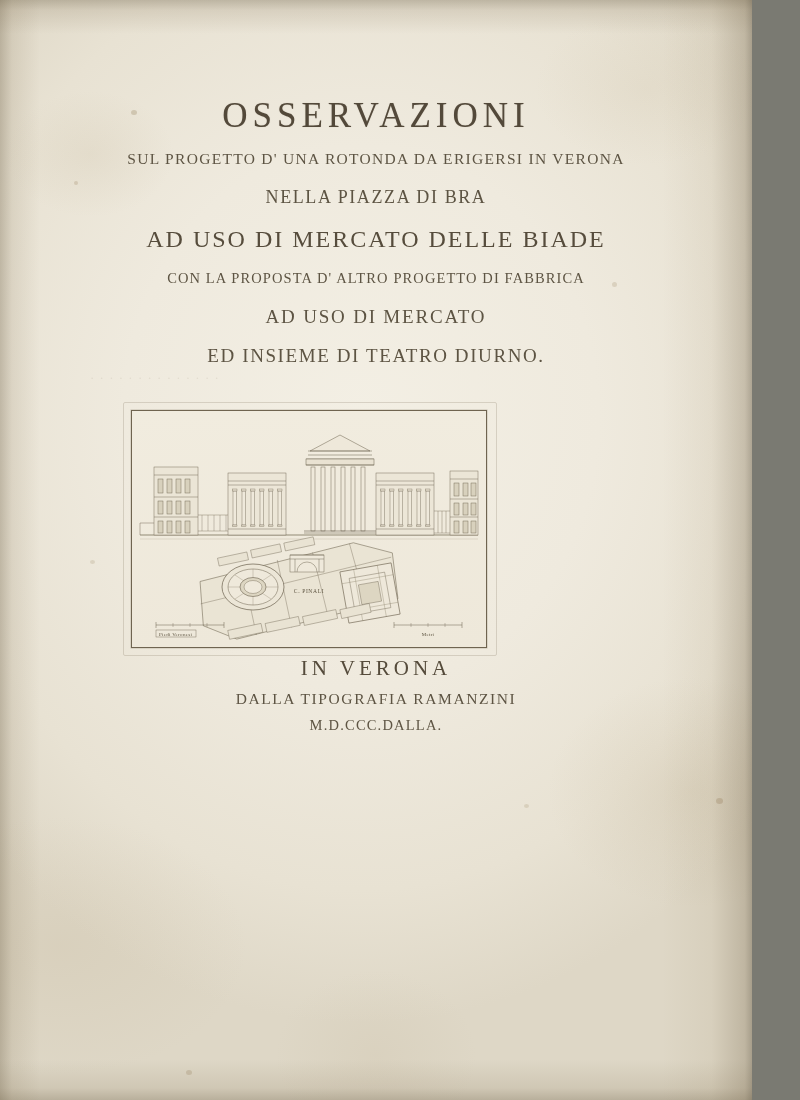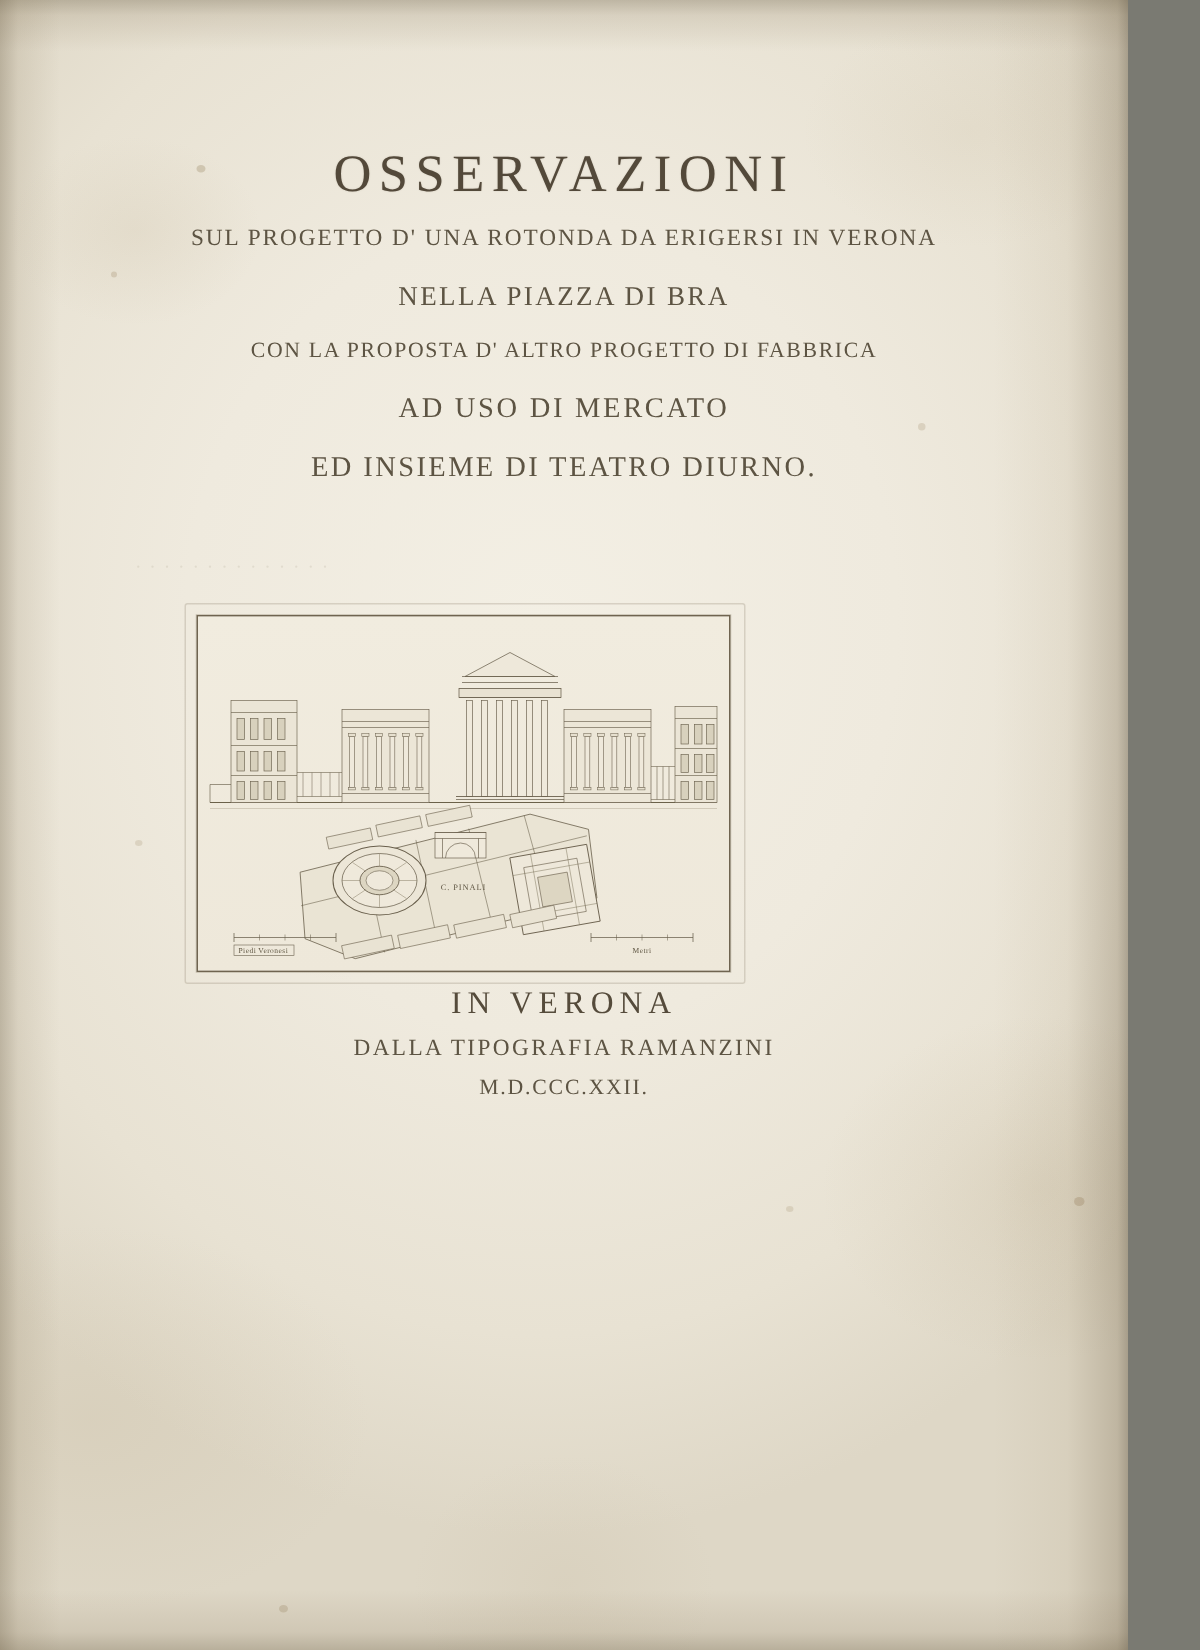--- a/index.html
+++ b/index.html
@@ -209,20 +209,21 @@
   <div class="spot" style="left:186px;top:1070px;width:6px;height:5px;background:rgba(150,128,92,0.28);"></div>
   <div class="spot" style="left:524px;top:804px;width:5px;height:4px;background:rgba(150,128,92,0.20);"></div>
   <div class="spot" style="left:90px;top:560px;width:5px;height:4px;background:rgba(150,128,92,0.20);"></div>
 
   <div class="showthrough">· · · · · · · · · · · · · ·</div>
 
   <div class="title-block">
     <div class="t-main">OSSERVAZIONI</div>
     <div class="t-line t-sub1">SUL PROGETTO D' UNA ROTONDA DA ERIGERSI IN VERONA</div>
     <div class="t-line t-sub2">NELLA PIAZZA DI BRA</div>
+    <div class="t-line t-sub3">AD USO DI MERCATO DELLE BIADE</div>
     <div class="t-line t-sub4">CON LA PROPOSTA D' ALTRO PROGETTO DI FABBRICA</div>
     <div class="t-line t-sub5">AD USO DI MERCATO</div>
     <div class="t-line t-sub6">ED INSIEME DI TEATRO DIURNO.</div>
   </div>
 
   <div class="plate-mark"></div>
   <div class="plate">
     <div class="plate-inner">
       <svg width="354" height="236" viewBox="0 0 354 236" xmlns="http://www.w3.org/2000/svg">
         <defs>
@@ -450,20 +451,20 @@
         </g>
         <text x="27" y="224.5" font-family="Liberation Serif, serif" font-size="5" fill="#5f5643" letter-spacing="0.3">Piedi Veronesi</text>
         <text x="296" y="224.5" font-family="Liberation Serif, serif" font-size="5" fill="#5f5643" text-anchor="middle" letter-spacing="0.3">Metri</text>
       </svg>
     </div>
   </div>
 
   <div class="imprint">
     <div class="i-city">IN VERONA</div>
     <div class="i-press">DALLA TIPOGRAFIA RAMANZINI</div>
-    <div class="i-year">M.D.CCC.XXII.</div>
+    <div class="i-year">M.D.CCC.DALLA.</div>
   </div>
 
   <div class="paper-edge-top"></div>
   <div class="paper-edge-bottom"></div>
   <div class="paper-edge-left"></div>
   <div class="paper-edge-right"></div>
 </div>
 
 </body></html>

